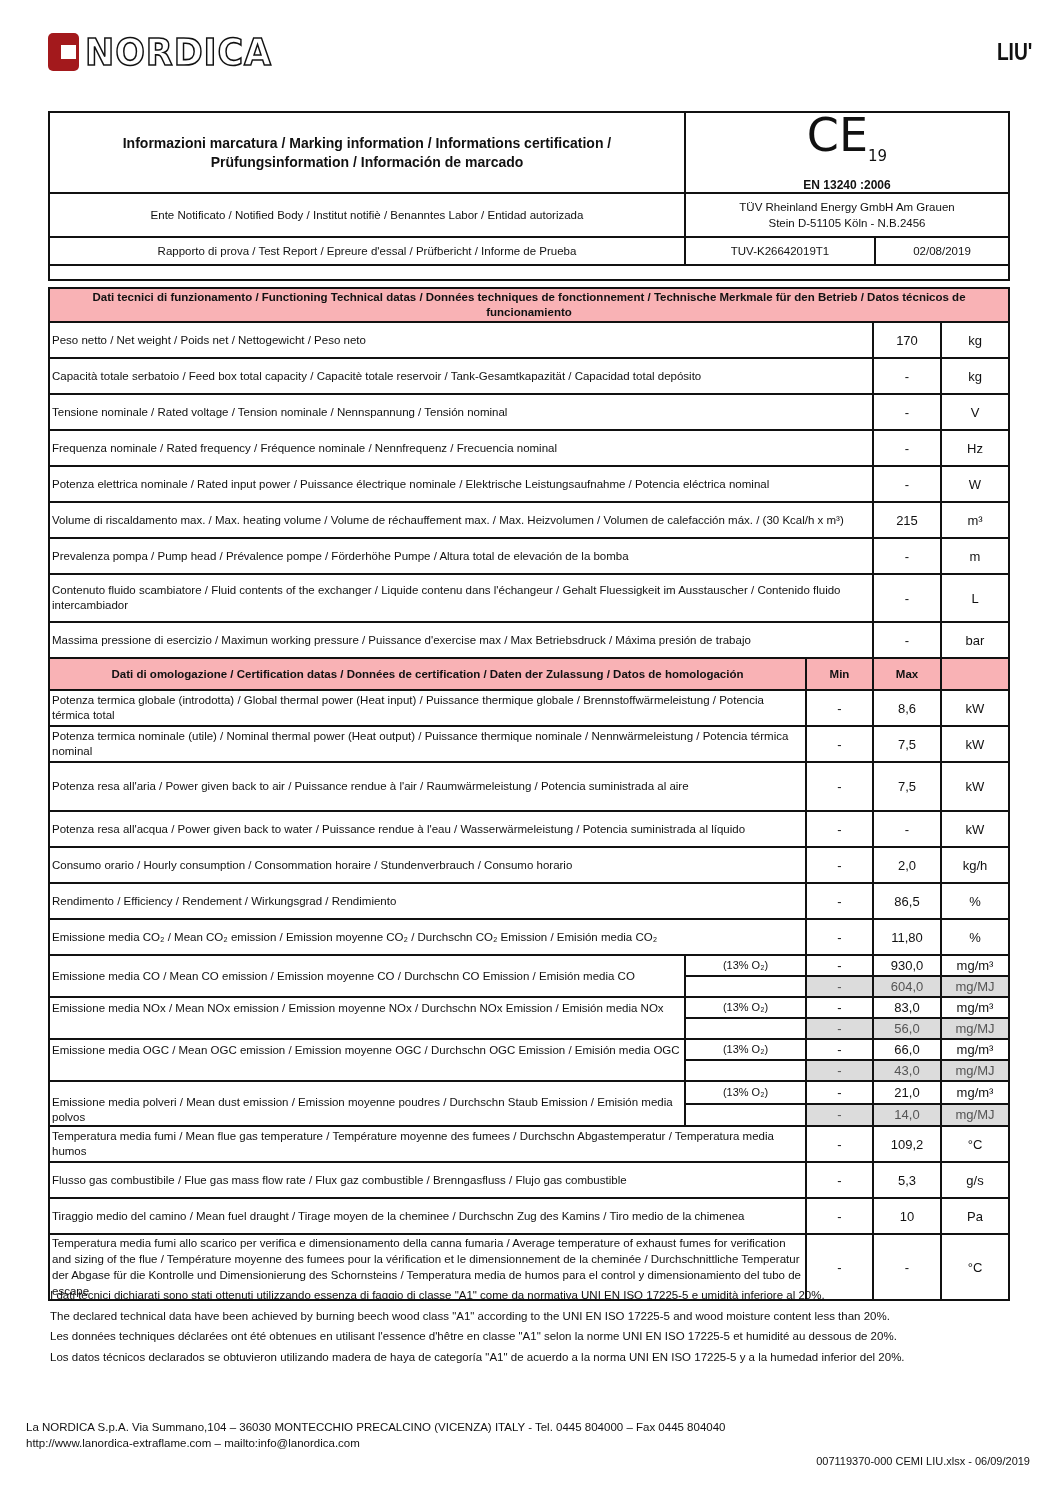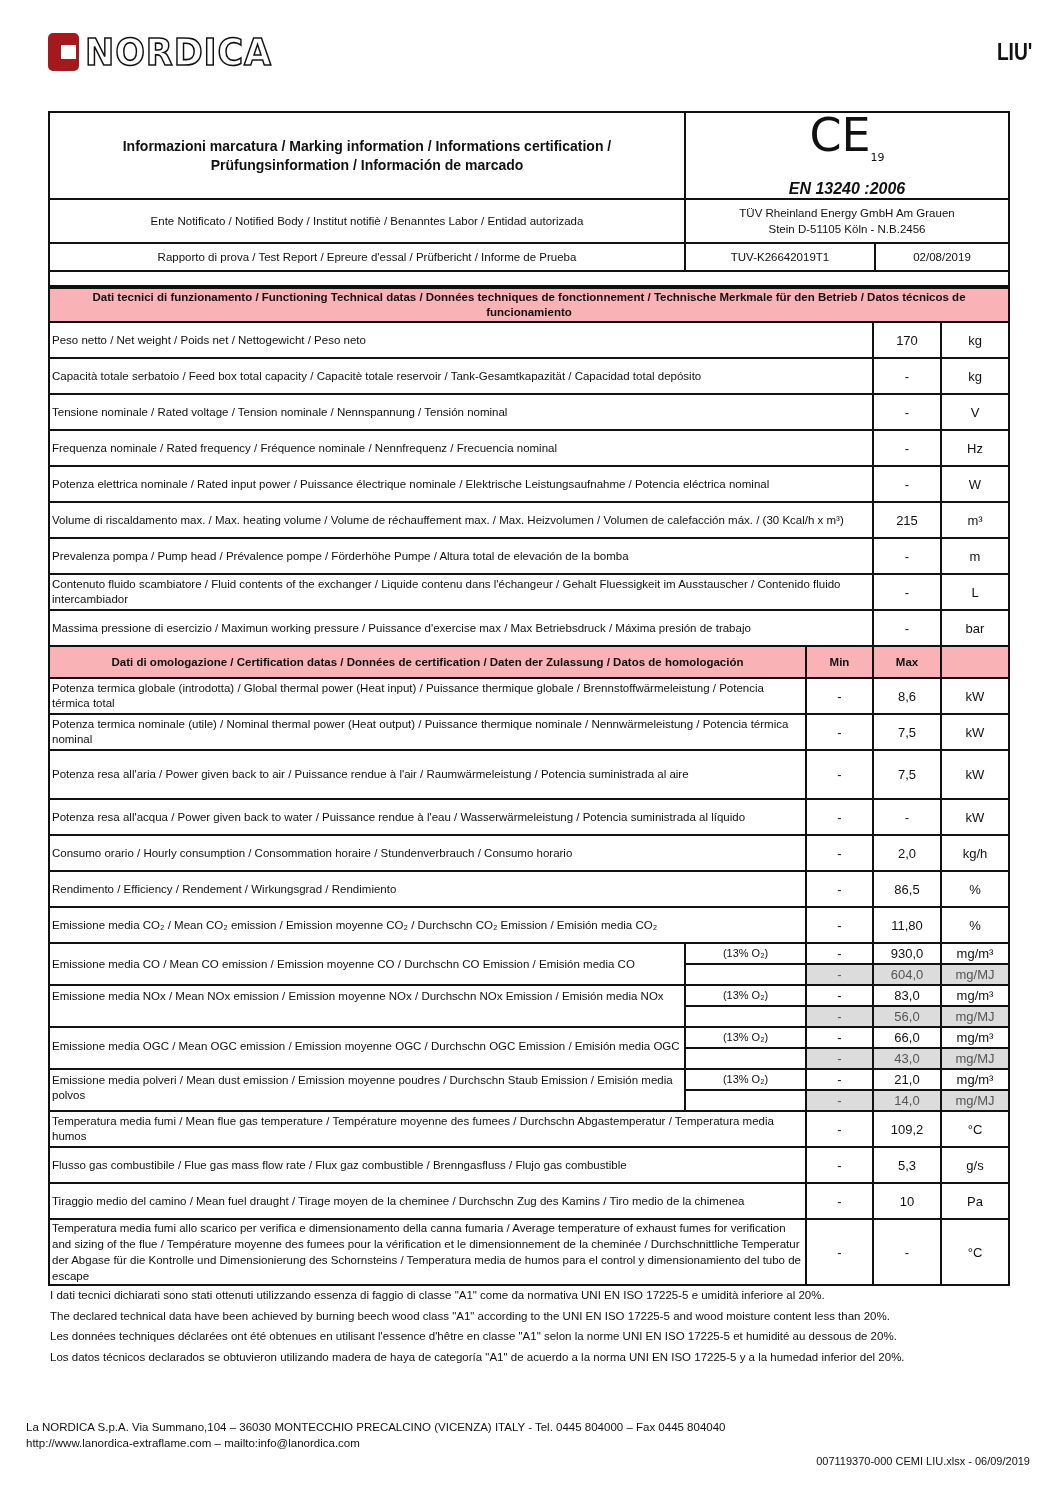--- a/index.html
+++ b/index.html
@@ -10,22 +10,22 @@
   .logo-mark::after { content: ""; position: absolute; left: 13px; top: 12px; width: 15px; height: 14px; background: #fff; }
   .logo-text { font-family: "DejaVu Sans", sans-serif; font-weight: bold; font-size: 38px; letter-spacing: 1px; color: #fff; -webkit-text-stroke: 1.6px #111; line-height: 40px; transform: scaleX(0.92); transform-origin: left center; }
   .model { right: 26px; top: 38px; font-family: "Liberation Sans", sans-serif; font-weight: bold; font-size: 24px; transform: scaleX(0.8); transform-origin: right center; }
 
   table { border-collapse: collapse; table-layout: fixed; }
   td { border: 2px solid #111; padding: 0 2px; vertical-align: middle; }
   .mark-table { position: absolute; left: 48px; top: 111px; width: 960px; }
   .mark-table td { font-size: 11.5px; text-align: center; }
   .mark-title { font-weight: bold; font-size: 14px !important; line-height: 19px; }
   .ce { font-family: "DejaVu Sans", sans-serif; font-size: 46px; line-height: 44px; font-weight: normal; }
-  .ce sub { font-size: 11px; }
-  .en { font-size: 16px; font-weight: bold; font-style: italic; }
+  .ce sub { font-size: 15px; }
+  .en { font-size: 12px; font-weight: bold; }
 
   .tech-table { position: absolute; left: 48px; top: 287px; width: 960px; }
   .tech-table td { font-size: 11.5px; line-height: 15px; }
   .pink { background: #f9b2b5; }
   .sec-hdr { font-weight: bold; text-align: center; font-size: 11.5px; }
   .lbl { text-align: left; padding-left: 2px; border-radius: 14px; }
   .val { text-align: center; font-size: 13px !important; }
   .unit { text-align: center; font-size: 13px !important; }
   .gray { background: #dcdcdc; color: #555; }
   .o2 { text-align: center; font-size: 11px !important; }
@@ -112,21 +112,21 @@
   <tr style="height:36px">
     <td colspan="3" class="lbl">Volume di riscaldamento max. / Max. heating volume / Volume de réchauffement max. / Max. Heizvolumen / Volumen de calefacción máx. / (30 Kcal/h x m³)</td>
     <td class="val">215</td>
     <td class="unit">m³</td>
   </tr>
   <tr style="height:36px">
     <td colspan="3" class="lbl">Prevalenza pompa / Pump head / Prévalence pompe / Förderhöhe Pumpe / Altura total de elevación de la bomba</td>
     <td class="val">-</td>
     <td class="unit">m</td>
   </tr>
-  <tr style="height:36px">
+  <tr style="height:48px">
     <td colspan="3" class="lbl">Contenuto fluido scambiatore / Fluid contents of the exchanger / Liquide contenu dans l'échangeur / Gehalt Fluessigkeit im Ausstauscher / Contenido fluido intercambiador</td>
     <td class="val">-</td>
     <td class="unit">L</td>
   </tr>
   <tr style="height:36px">
     <td colspan="3" class="lbl">Massima pressione di esercizio / Maximun working pressure / Puissance d'exercise max / Max Betriebsdruck / Máxima presión de trabajo</td>
     <td class="val">-</td>
     <td class="unit">bar</td>
   </tr>
 
@@ -199,34 +199,34 @@
     <td class="val">83,0</td>
     <td class="unit">mg/m³</td>
   </tr>
   <tr style="height:21px">
     <td style="border-left:none"></td>
     <td class="val gray">-</td>
     <td class="val gray">56,0</td>
     <td class="unit gray">mg/MJ</td>
   </tr>
   <tr style="height:21px">
-    <td rowspan="2" class="lbl" style="vertical-align:top;padding-top:11px">Emissione media OGC / Mean OGC emission / Emission moyenne OGC / Durchschn OGC Emission / Emisión media OGC</td>
+    <td rowspan="2" class="lbl" style="vertical-align:top;padding-top:3px">Emissione media OGC / Mean OGC emission / Emission moyenne OGC / Durchschn OGC Emission / Emisión media OGC</td>
     <td class="o2">(13% O₂)</td>
     <td class="val">-</td>
     <td class="val">66,0</td>
     <td class="unit">mg/m³</td>
   </tr>
   <tr style="height:21px">
     <td style="border-left:none"></td>
     <td class="val gray">-</td>
     <td class="val gray">43,0</td>
     <td class="unit gray">mg/MJ</td>
   </tr>
   <tr style="height:21px">
-    <td rowspan="2" class="lbl" style="vertical-align:top;padding-top:3px">Emissione media polveri / Mean dust emission / Emission moyenne poudres / Durchschn Staub Emission / Emisión media polvos</td>
+    <td rowspan="2" class="lbl" style="vertical-align:top;padding-top:13px">Emissione media polveri / Mean dust emission / Emission moyenne poudres / Durchschn Staub Emission / Emisión media polvos</td>
     <td class="o2">(13% O₂)</td>
     <td class="val">-</td>
     <td class="val">21,0</td>
     <td class="unit">mg/m³</td>
   </tr>
   <tr style="height:21px">
     <td style="border-left:none"></td>
     <td class="val gray">-</td>
     <td class="val gray">14,0</td>
     <td class="unit gray">mg/MJ</td>

